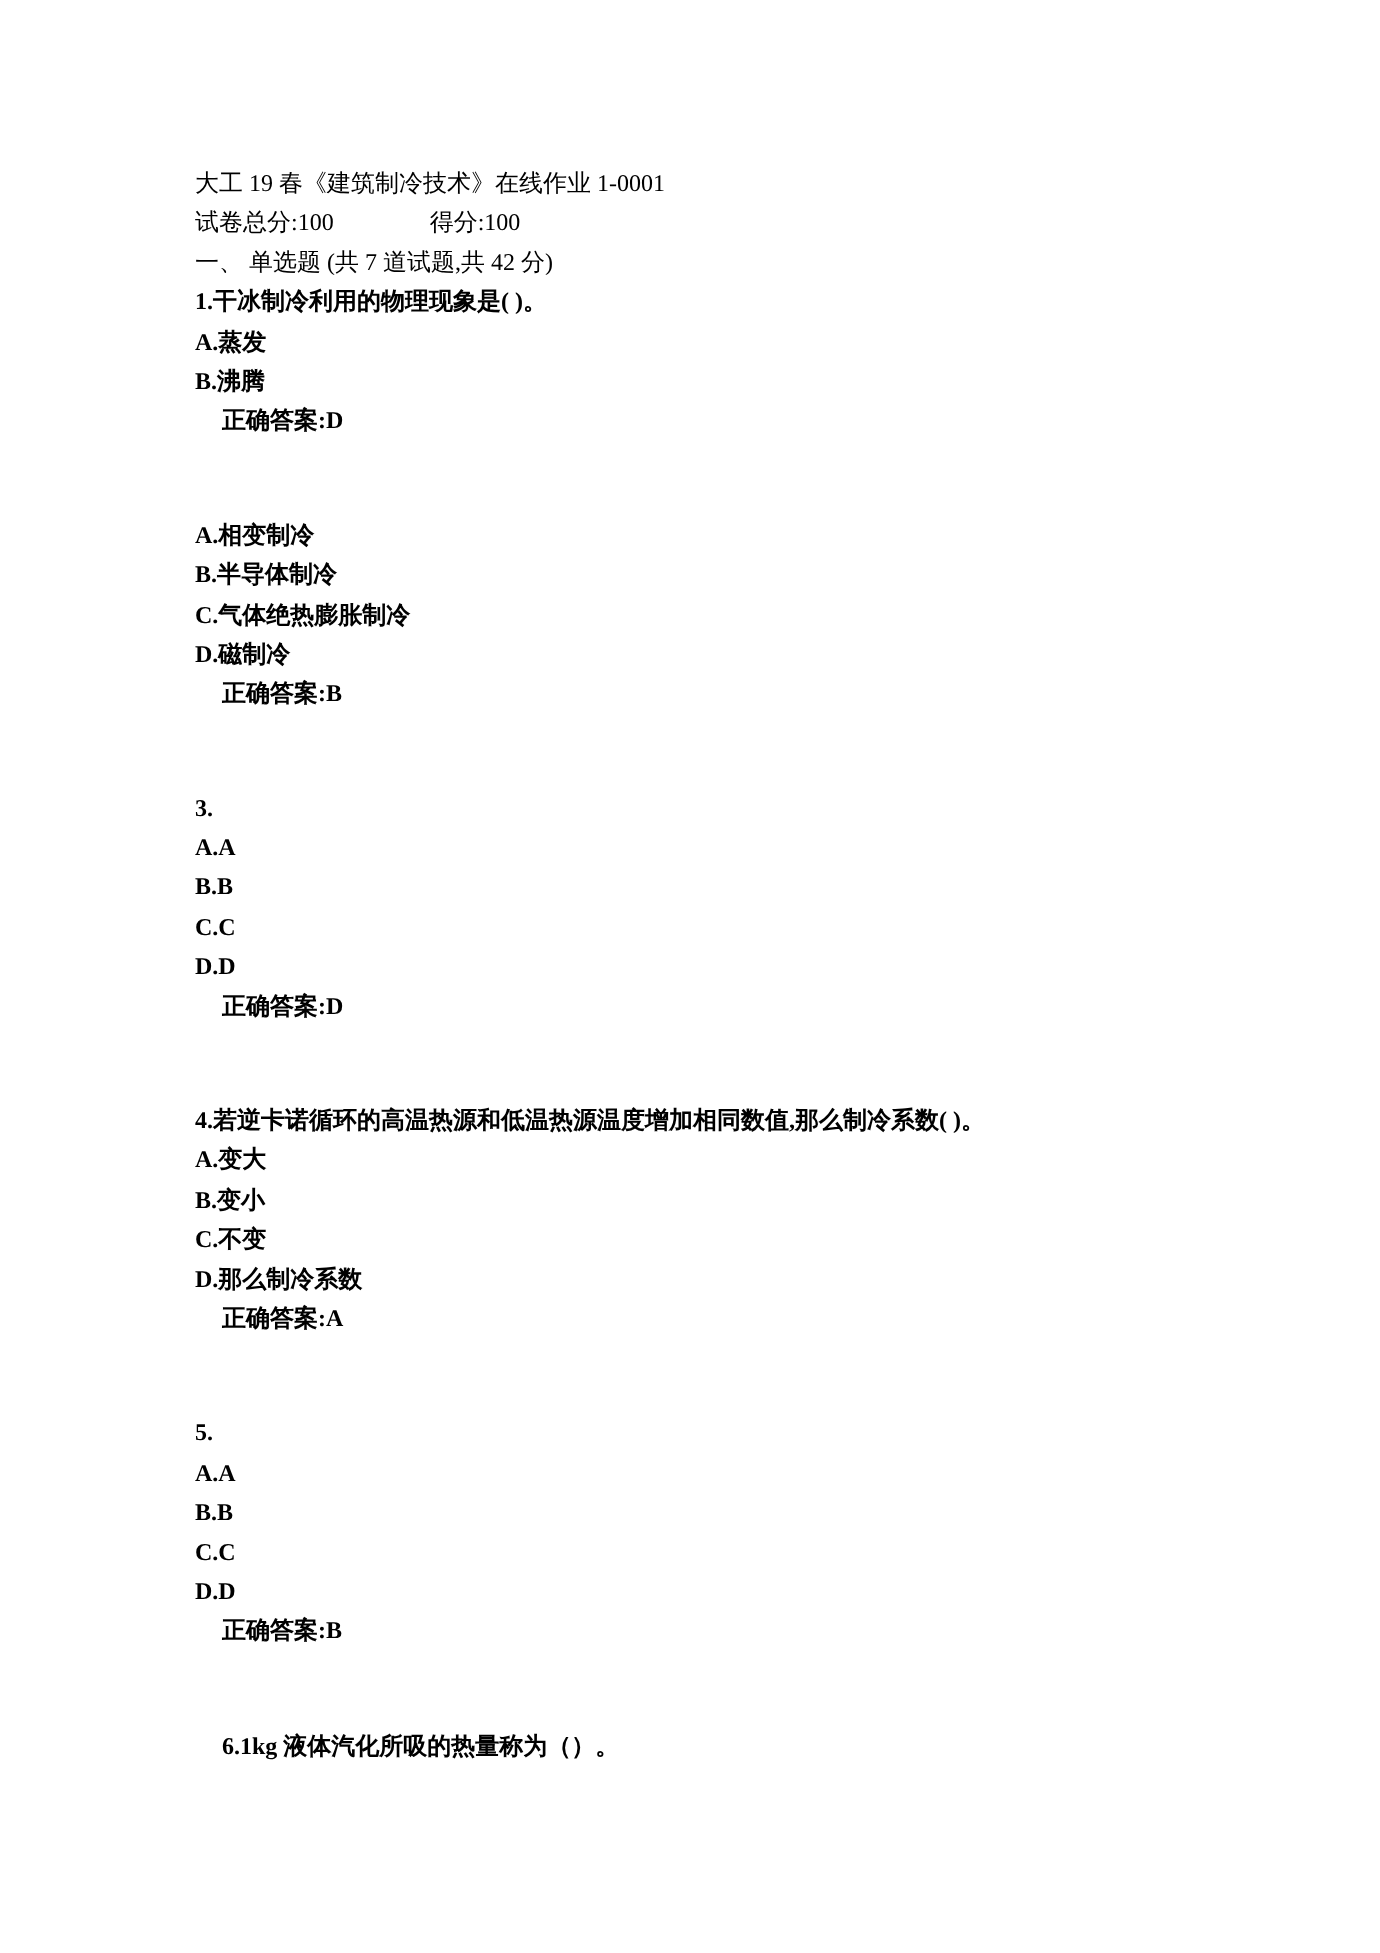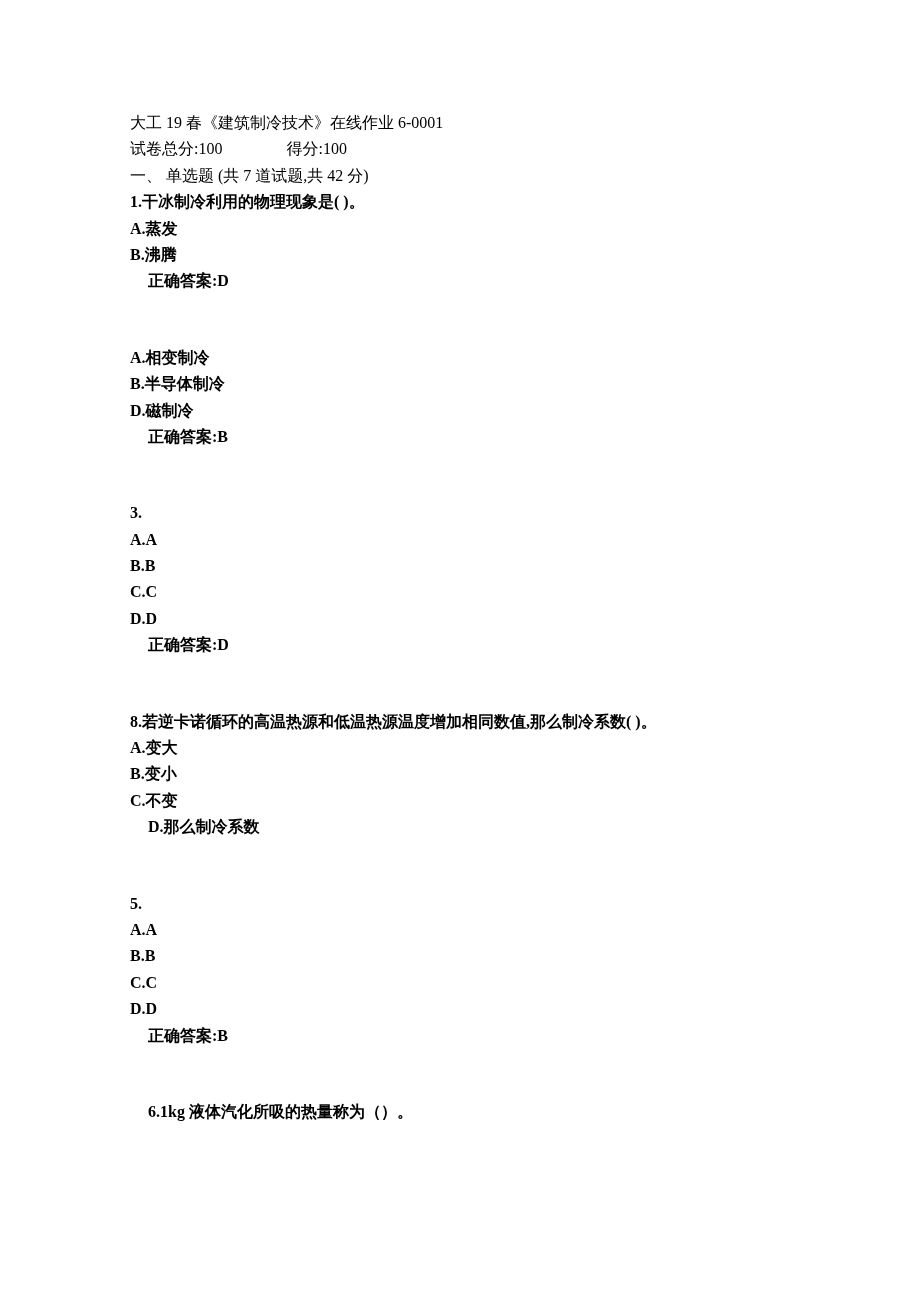--- a/index.html
+++ b/index.html
@@ -27,56 +27,58 @@
       font-weight: bold;
     }
     .question-block .line:last-child {
       margin-bottom: 0;
       margin-left: 18px;
     }
   </style>
 </head>
 <body>
 
-<div class="line">大工 19 春《建筑制冷技术》在线作业 6-0001</div>
+<div class="line">大工 19 春《建筑制冷技术》在线作业 1-0001</div>
 <div class="line score-line">
   <span>试卷总分:100</span>
   <span>得分:100</span>
 </div>
 <div class="line">一、  单选题 (共 7 道试题,共 42 分)</div>
 
 <div class="question-block">
   <div class="line">1.干冰制冷利用的物理现象是( )。</div>
   <div class="line">A.蒸发</div>
   <div class="line">B.沸腾</div>
   <div class="line">正确答案:D</div>
 </div>
 
 <div class="question-block">
   <div class="line">A.相变制冷</div>
   <div class="line">B.半导体制冷</div>
+  <div class="line">C.气体绝热膨胀制冷</div>
   <div class="line">D.磁制冷</div>
   <div class="line">正确答案:B</div>
 </div>
 
 <div class="question-block">
   <div class="line">3.</div>
   <div class="line">A.A</div>
   <div class="line">B.B</div>
   <div class="line">C.C</div>
   <div class="line">D.D</div>
   <div class="line">正确答案:D</div>
 </div>
 
 <div class="question-block">
-  <div class="line">8.若逆卡诺循环的高温热源和低温热源温度增加相同数值,那么制冷系数( )。</div>
+  <div class="line">4.若逆卡诺循环的高温热源和低温热源温度增加相同数值,那么制冷系数( )。</div>
   <div class="line">A.变大</div>
   <div class="line">B.变小</div>
   <div class="line">C.不变</div>
   <div class="line">D.那么制冷系数</div>
+  <div class="line">正确答案:A</div>
 </div>
 
 <div class="question-block">
   <div class="line">5.</div>
   <div class="line">A.A</div>
   <div class="line">B.B</div>
   <div class="line">C.C</div>
   <div class="line">D.D</div>
   <div class="line">正确答案:B</div>
 </div>

